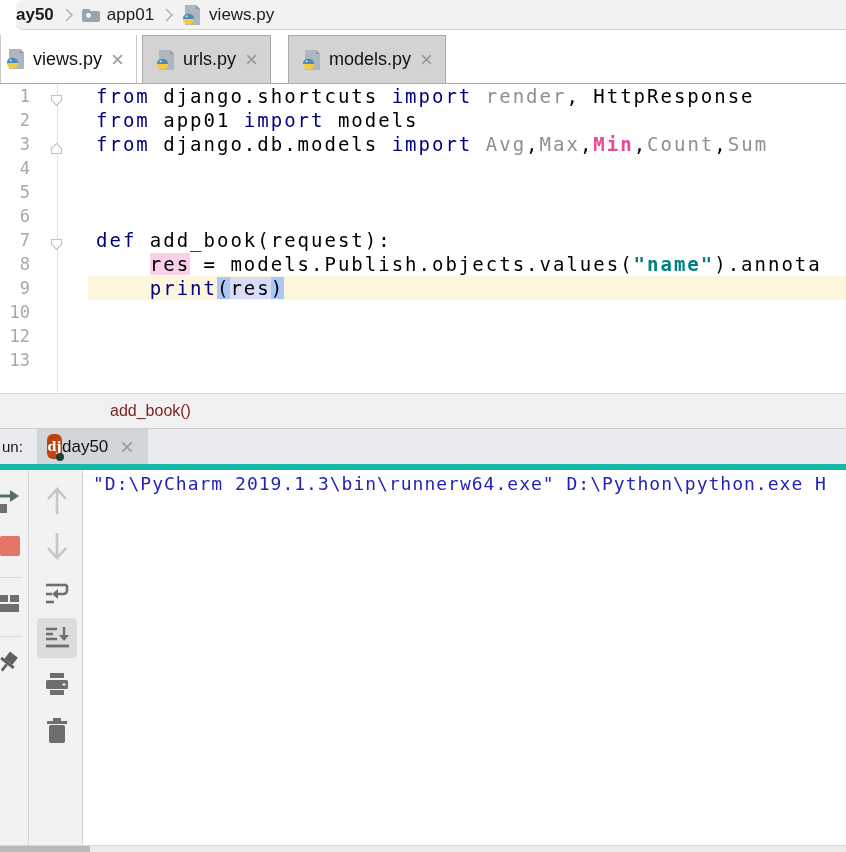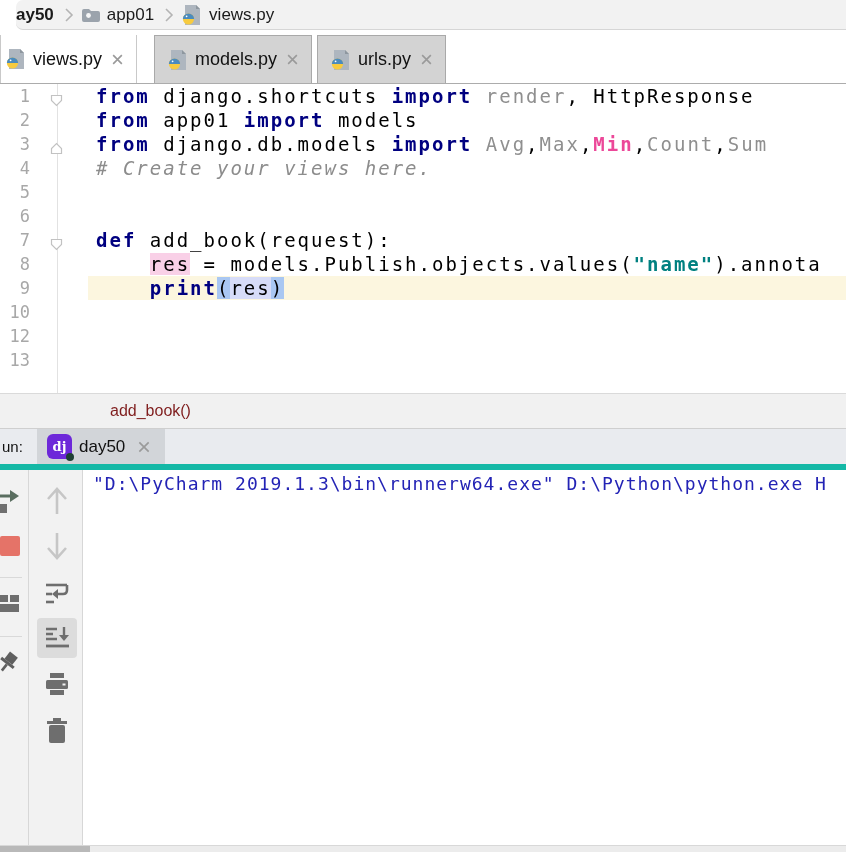--- a/index.html
+++ b/index.html
@@ -36,21 +36,21 @@
     font-family:"DejaVu Sans Mono", monospace; }
   .gutter-sep { position:absolute; left:57px; top:0; width:1px; height:309px; background:#E2E2E2; }
   .ed-row { position:relative; height:24px; line-height:24px; white-space:pre; }
   .gut { position:absolute; left:0; top:0; width:88px; height:24px; }
   .lnum { position:absolute; left:0; top:0; width:30px; text-align:right; font-size:17px;
     color:#A8A8A8; letter-spacing:0; }
   .fold { position:absolute; left:50px; top:6px; }
   .code { position:absolute; left:88px; top:0; right:0; height:24px; padding-left:8px;
     font-size:19px; letter-spacing:2px; color:#000; }
   .ed-row.current .code { background:#FCF6DF; }
-  .c-kw { color:#000080; font-weight:bold; }
+  .c-kw { color:#000080; font-weight:normal; }
   .c-pl { color:#000000; }
   .c-plb { color:#ec4899; font-weight:bold; }
   .c-unused { color:#8F8F8F; }
   .c-comment { color:#8C8C8C; font-style:italic; }
   .c-str { color:#008080; font-weight:bold; }
   .c-hlpink { color:#000; background:#F9D0E7; }
   .c-selp { color:#000; background:#A9C7F2; }
   .c-selw { color:#000; background:#D7DCF8; }
 
   
@@ -59,22 +59,22 @@
     display:flex; align-items:center; }
   .context-bar .ctx-label { margin-left:110px; font-size:16px; color:#7f1d1d; }
 
   
   .run-header { position:absolute; left:0; top:429px; width:846px; height:41px;
     background:#E9EBEF; border-bottom:6px solid #14b8a6;
     display:flex; align-items:stretch; }
   .run-title { align-self:center; font-size:15px; color:#111; margin-left:2px; width:33px; }
   .run-tab { display:flex; align-items:center; background:#D2D5D9; padding:0 14px 0 10px;
     margin-left:2px; }
-  .dj-icon { position:relative; width:25px; height:25px; background:#6d28d9; border-radius:6px;
-    display:flex; align-items:center; justify-content:center; margin-right:7px; }
+  .dj-icon { position:relative; width:15px; height:25px; background:#c2410c; border-radius:6px;
+    display:flex; align-items:center; justify-content:center; }
   .dj-icon span { color:#fff; font-weight:bold; font-size:13px; font-family:"DejaVu Serif", serif; }
   .dj-dot { position:absolute; right:-2px; bottom:-2px; width:8px; height:8px;
     border-radius:50%; background:#1E4034; }
   .run-tab .rt-label { font-size:17px; color:#111; }
   .run-tab .tab-close { display:flex; margin-left:12px; }
 
   
   .run-body { position:absolute; left:0; top:470px; width:846px; height:375px; background:#fff; }
   .tbar { position:absolute; top:0; bottom:0; background:#F2F2F2; border-right:1px solid #D7D7D7; }
   .tbar-1 { left:0; width:29px; }
@@ -144,67 +144,67 @@
             <circle cx="5.6" cy="12.3" r="0.9" fill="#fff"></circle>
           </svg>
         </span>
         <span>views.py</span>
         <span class="tab-close">
           <svg width="13" height="13" viewBox="0 0 12 12">
             <path d="M2 2 L10 10 M10 2 L2 10" stroke="#9A9A9A" stroke-width="1.5"></path>
           </svg>
         </span>
       </div>
-      <div class="ed-tab inactive gap-l">
+      <div class="ed-tab inactive gap-s">
         <span class="ic">
           <svg width="22" height="22" viewBox="0 0 22 22">
             <path d="M4 1 h11 l4 4 v16 H4 z" fill="#AEB6BF"></path>
             <path d="M15 1 l4 4 h-4 z" fill="#8E979F"></path>
             <circle cx="7.5" cy="15" r="5.6" fill="#F7CB3F"></circle>
             <path d="M1.9 15 a5.6 5.6 0 0 1 11.2 0 z" fill="#4B8BBE"></path>
             <circle cx="5.6" cy="12.3" r="0.9" fill="#fff"></circle>
           </svg>
         </span>
-        <span>models.py</span>
+        <span>urls.py</span>
         <span class="tab-close">
           <svg width="13" height="13" viewBox="0 0 12 12">
             <path d="M2 2 L10 10 M10 2 L2 10" stroke="#9A9A9A" stroke-width="1.5"></path>
           </svg>
         </span>
       </div>
-      <div class="ed-tab inactive gap-s">
+      <div class="ed-tab inactive gap-l">
         <span class="ic">
           <svg width="22" height="22" viewBox="0 0 22 22">
             <path d="M4 1 h11 l4 4 v16 H4 z" fill="#AEB6BF"></path>
             <path d="M15 1 l4 4 h-4 z" fill="#8E979F"></path>
             <circle cx="7.5" cy="15" r="5.6" fill="#F7CB3F"></circle>
             <path d="M1.9 15 a5.6 5.6 0 0 1 11.2 0 z" fill="#4B8BBE"></path>
             <circle cx="5.6" cy="12.3" r="0.9" fill="#fff"></circle>
           </svg>
         </span>
-        <span>urls.py</span>
+        <span>models.py</span>
         <span class="tab-close">
           <svg width="13" height="13" viewBox="0 0 12 12">
             <path d="M2 2 L10 10 M10 2 L2 10" stroke="#9A9A9A" stroke-width="1.5"></path>
           </svg>
         </span>
       </div>
     </div>
 
   <div class="editor">
     <div class="gutter-sep"></div>
     <div>
         <div class="ed-row"><div class="gut"><span class="lnum">1</span><span class="fold"><svg width="13" height="13" viewBox="0 0 13 13">
                 <path d="M1.5 1.5 h10 v5 l-5 5 l-5 -5 z" fill="#fff" stroke="#C2C2C2" stroke-width="1.2"></path>
               </svg></span></div><div class="code"><span class="c-kw">from</span><span class="c-pl"> django.shortcuts </span><span class="c-kw">import</span><span class="c-pl"> </span><span class="c-unused">render</span><span class="c-pl">, HttpResponse</span></div></div>
         <div class="ed-row"><div class="gut"><span class="lnum">2</span></div><div class="code"><span class="c-kw">from</span><span class="c-pl"> app01 </span><span class="c-kw">import</span><span class="c-pl"> models</span></div></div>
         <div class="ed-row"><div class="gut"><span class="lnum">3</span><span class="fold"><svg width="13" height="13" viewBox="0 0 13 13">
                 <path d="M1.5 11.5 h10 v-5 l-5 -5 l-5 5 z" fill="#fff" stroke="#C2C2C2" stroke-width="1.2"></path>
               </svg></span></div><div class="code"><span class="c-kw">from</span><span class="c-pl"> django.db.models </span><span class="c-kw">import</span><span class="c-pl"> </span><span class="c-unused">Avg</span><span class="c-pl">,</span><span class="c-unused">Max</span><span class="c-pl">,</span><span class="c-plb">Min</span><span class="c-pl">,</span><span class="c-unused">Count</span><span class="c-pl">,</span><span class="c-unused">Sum</span></div></div>
-        <div class="ed-row"><div class="gut"><span class="lnum">4</span></div><div class="code"><span class="c-comment"># Create your views here.</span></div></div>
+        <div class="ed-row"><div class="gut"><span class="lnum">4</span></div></div>
         <div class="ed-row"><div class="gut"><span class="lnum">5</span></div><div class="code"></div></div>
         <div class="ed-row"><div class="gut"><span class="lnum">6</span></div><div class="code"></div></div>
         <div class="ed-row"><div class="gut"><span class="lnum">7</span><span class="fold"><svg width="13" height="13" viewBox="0 0 13 13">
                 <path d="M1.5 1.5 h10 v5 l-5 5 l-5 -5 z" fill="#fff" stroke="#C2C2C2" stroke-width="1.2"></path>
               </svg></span></div><div class="code"><span class="c-kw">def</span><span class="c-pl"> add_book(request):</span></div></div>
         <div class="ed-row"><div class="gut"><span class="lnum">8</span></div><div class="code"><span class="c-pl">    </span><span class="c-hlpink">res</span><span class="c-pl"> = models.Publish.objects.values(</span><span class="c-str">"name"</span><span class="c-pl">).annota</span></div></div>
         <div class="ed-row current"><div class="gut"><span class="lnum">9</span></div><div class="code"><span class="c-pl">    </span><span class="c-kw">print</span><span class="c-selp">(</span><span class="c-selw">res</span><span class="c-selp">)</span></div></div>
         <div class="ed-row"><div class="gut"><span class="lnum">10</span></div><div class="code"></div></div>
         <div class="ed-row"><div class="gut"><span class="lnum">12</span></div><div class="code"></div></div>
         <div class="ed-row"><div class="gut"><span class="lnum">13</span></div><div class="code"></div></div>

